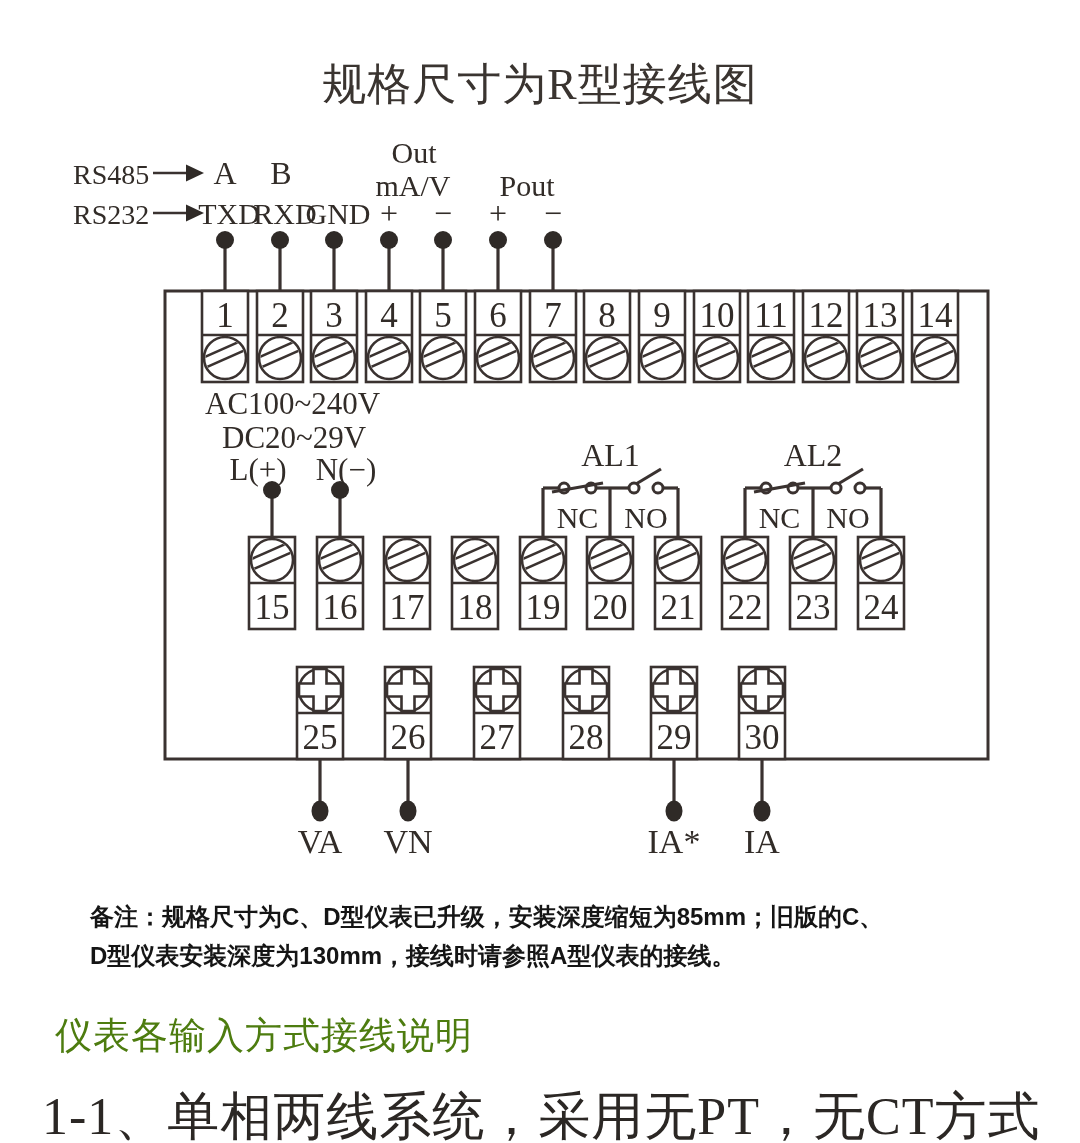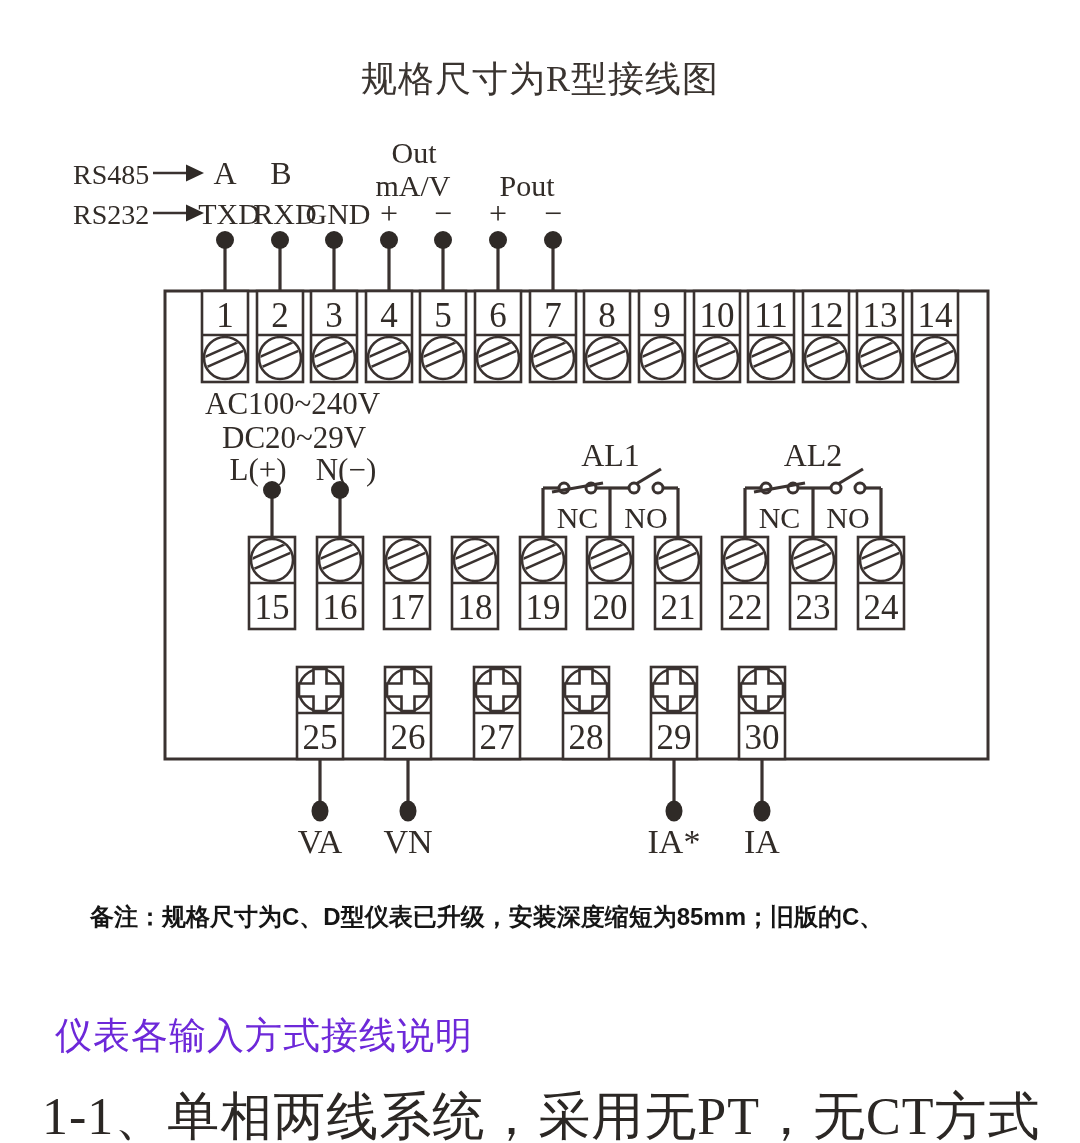--- a/index.html
+++ b/index.html
@@ -19,25 +19,25 @@
   .num{font-size:35px;text-anchor:middle;}
   .lbl28{font-size:28px;}
   .lbl30{font-size:30px;text-anchor:middle;}
   .lbl31s{font-size:31px;}
   .lbl31m{font-size:31px;text-anchor:middle;}
   .lbl32{font-size:32px;text-anchor:middle;}
   .lbl34{font-size:34px;text-anchor:middle;}
 
   
   .title{position:absolute;top:55px;left:0;width:1080px;text-align:center;
-         font-size:36px;letter-spacing:1px;color:#3a3430;}
+         font-size:44px;letter-spacing:1px;color:#3a3430;}
   .note{position:absolute;top:897px;left:90px;width:940px;
         font-family:"Liberation Sans","DejaVu Sans",sans-serif;
         font-weight:bold;font-size:24px;line-height:39px;color:#151515;}
-  .h-section{position:absolute;top:1011px;left:55px;font-size:37px;letter-spacing:1px;color:#6d28d9;}
+  .h-section{position:absolute;top:1011px;left:55px;font-size:37px;letter-spacing:1px;color:#4d7c0f;}
   .h-subsection{position:absolute;top:1082px;left:42px;font-size:52px;letter-spacing:1px;color:#2b2724;}
 </style>
 </head>
 <body>
 
 <div id="page">
 
   <svg id="wiring-svg" width="1080" height="1143" viewBox="0 0 1080 1143">
     <defs>
       <clipPath id="cc">
@@ -339,17 +339,18 @@
           <text x="779.5" y="528" class="lbl30">NC</text>
           <text x="848" y="528" class="lbl30">NO</text>
         </g>
       </g>
   </svg>
 
   <div class="title">规格尺寸为R型接线图</div>
 
   <div class="note">
     <div>备注：规格尺寸为C、D型仪表已升级，安装深度缩短为85mm；旧版的C、</div>
+    <div>D型仪表安装深度为130mm，接线时请参照A型仪表的接线。</div>
   </div>
 
   <div class="h-section">仪表各输入方式接线说明</div>
   <div class="h-subsection">1-1、单相两线系统，采用无PT，无CT方式的接线图</div>
 </div>
 
 </body></html>

